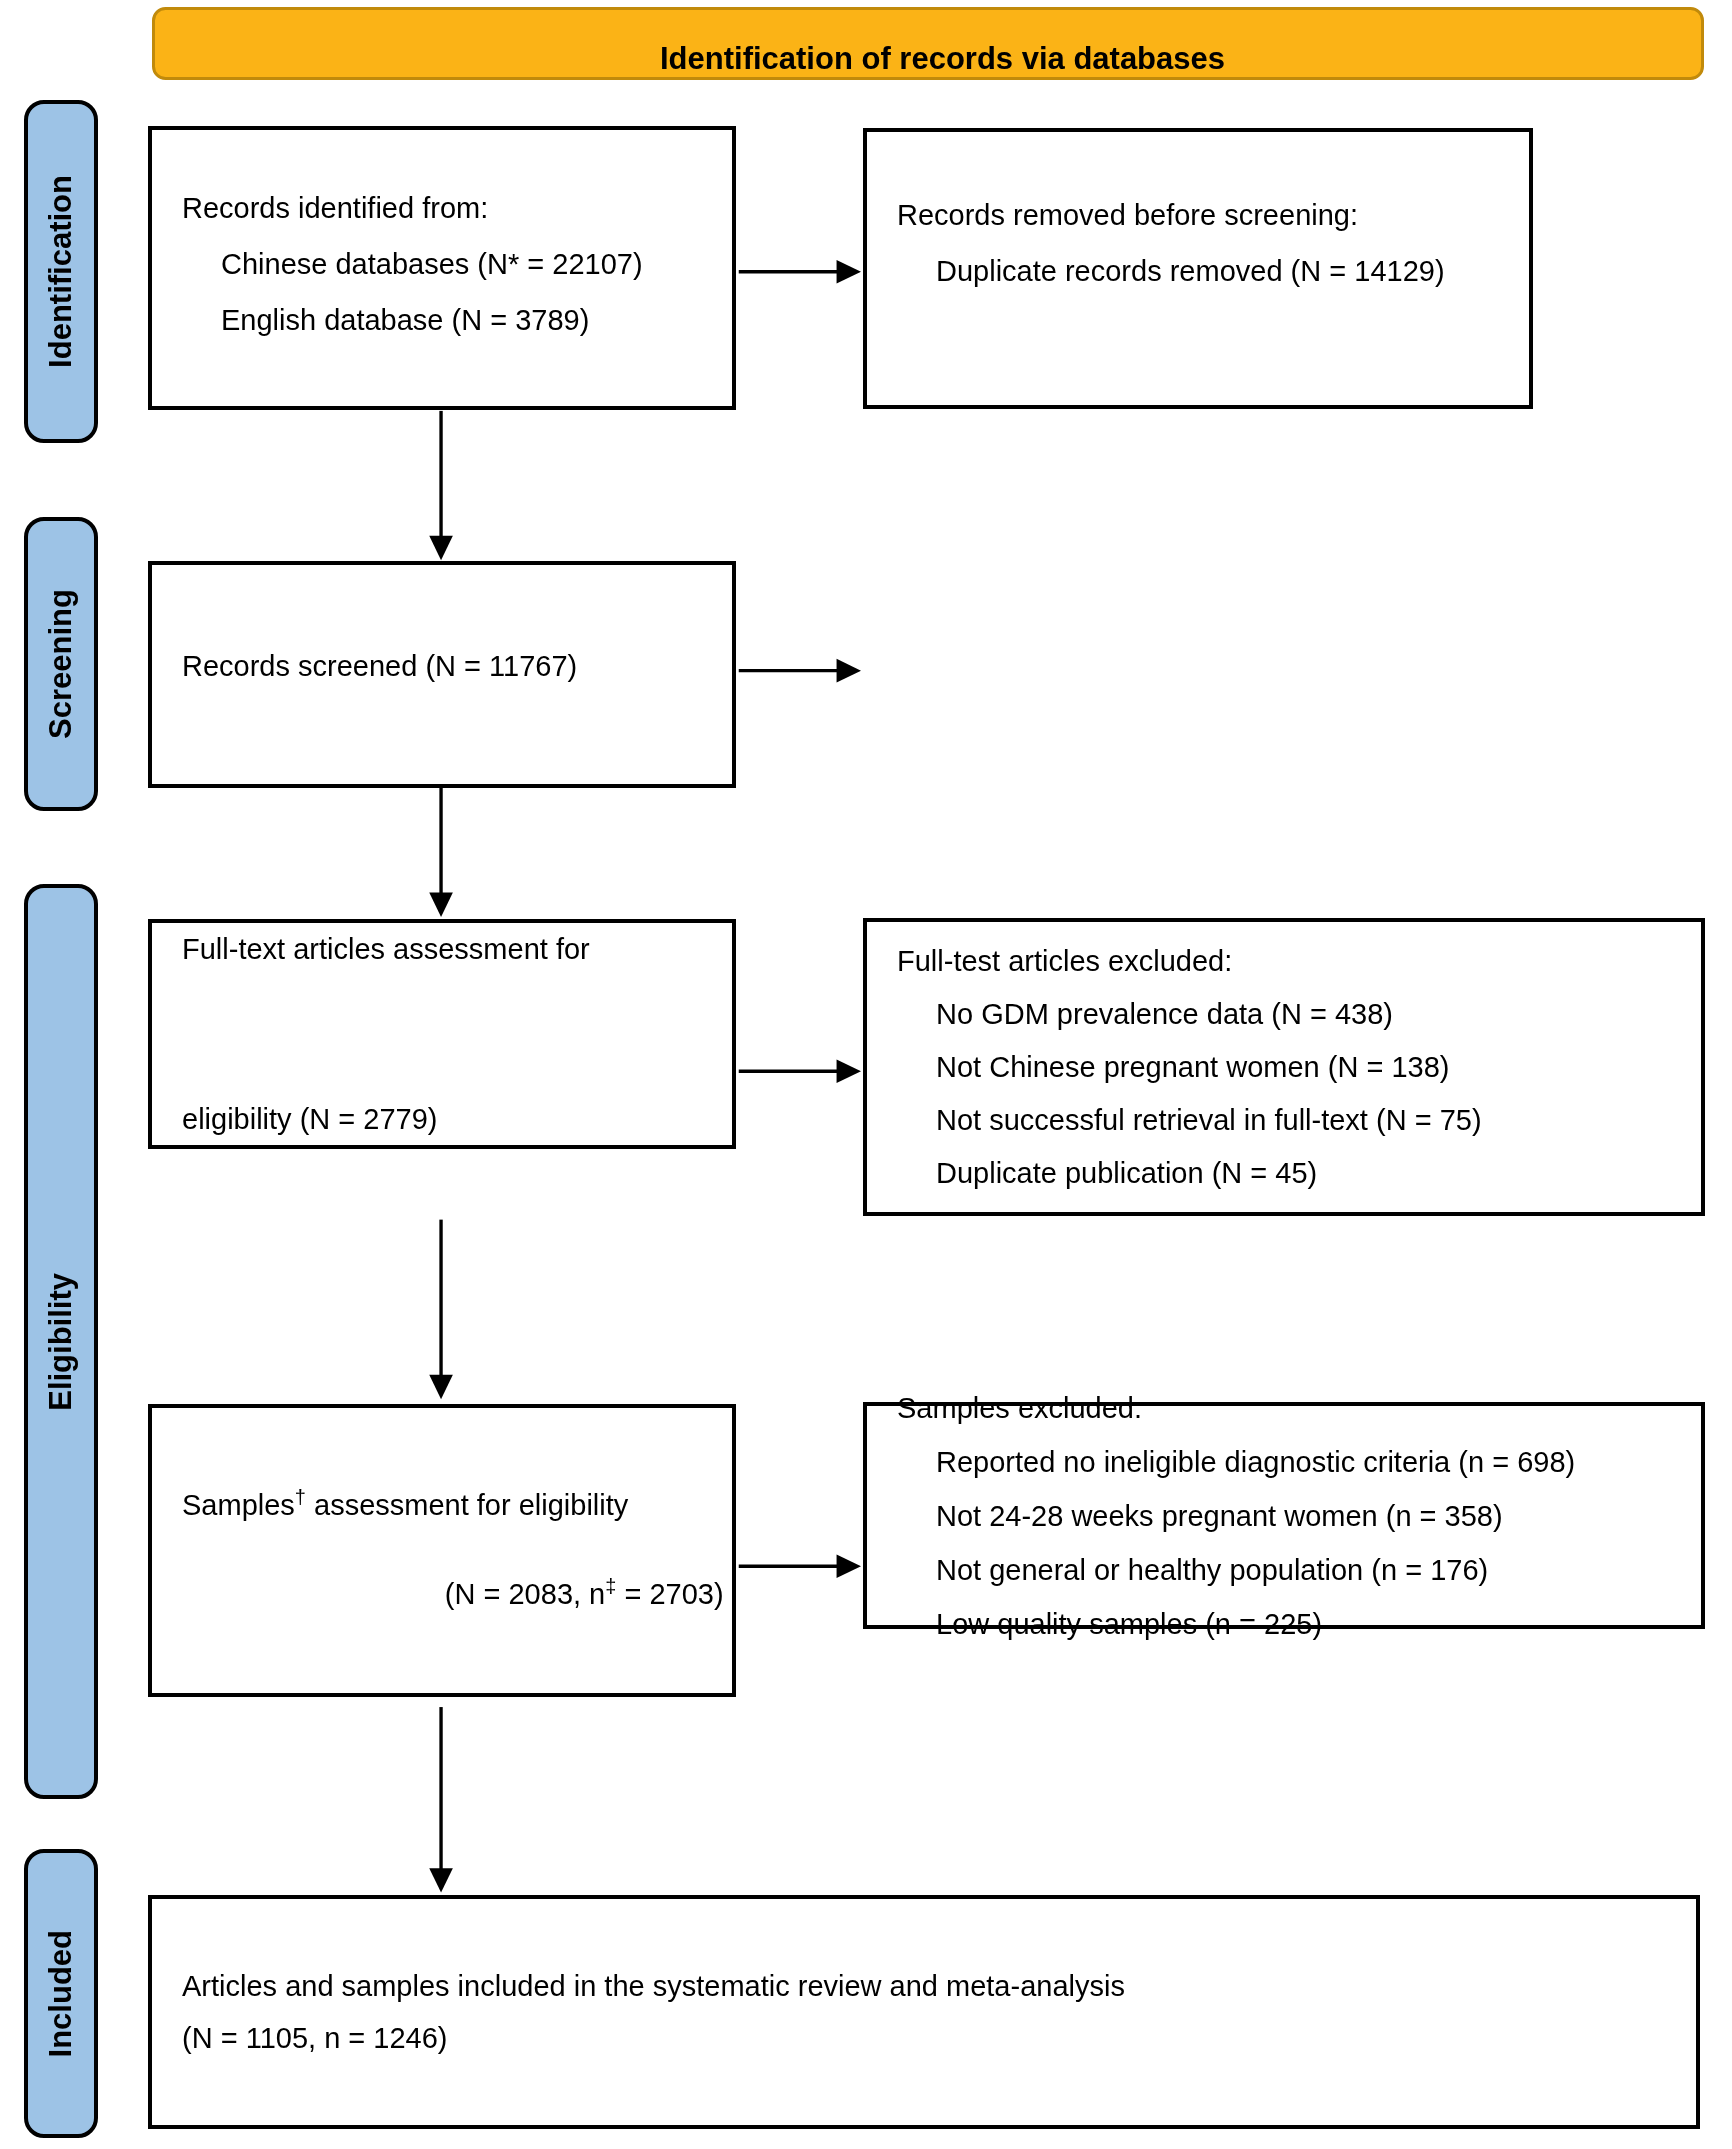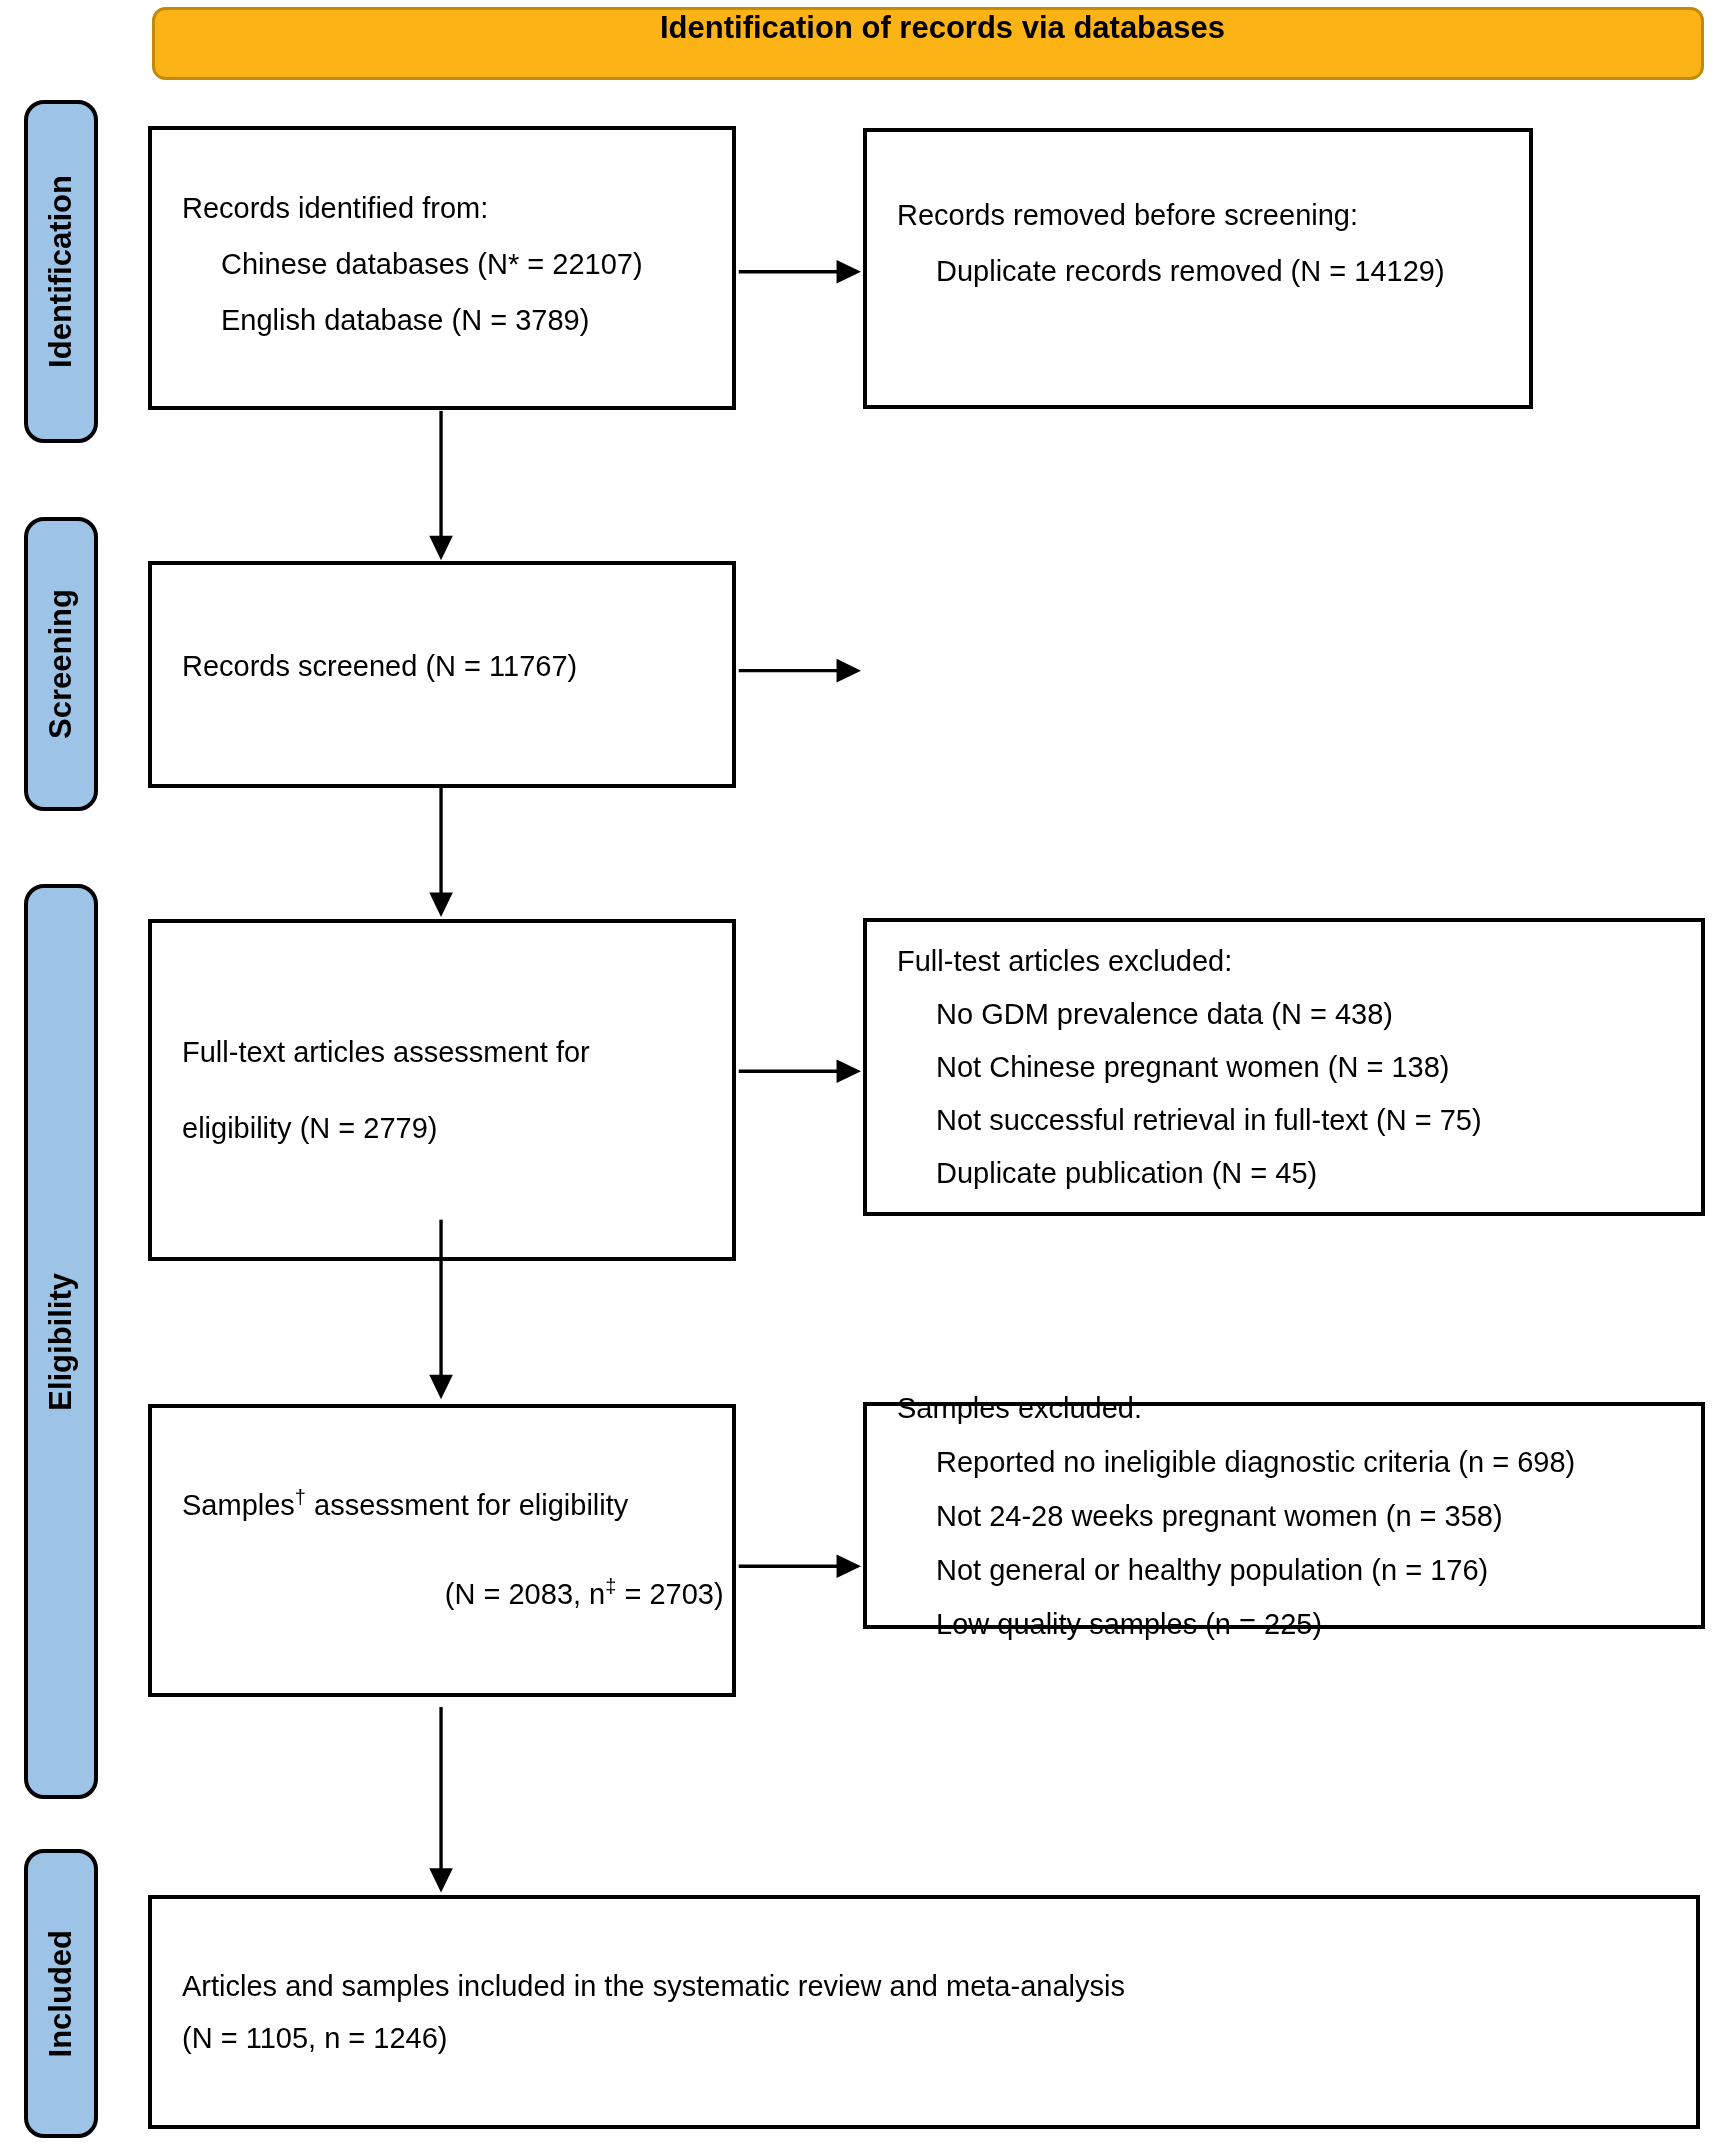--- a/index.html
+++ b/index.html
@@ -15,21 +15,21 @@
 
   
   .banner {
     position: absolute;
     left: 152px; top: 6.7px;
     width: 1552px; height: 73px;
     background: #FBB316;
     border: 3.4px solid #C18A0B;
     border-radius: 13.5px;
     box-sizing: border-box;
-    display: flex; align-items: flex-start; justify-content: center;
+    display: flex; align-items: flex-end; justify-content: center;
     font-weight: bold; font-size: 31px; padding-left: 29px;
   }
 
   
   .stage {
     position: absolute;
     left: 23.6px; width: 74px;
     background: #9DC3E6;
     border: 4.2px solid #000000;
     border-radius: 20px;
@@ -60,21 +60,21 @@
     padding-left: 30px;
     padding-right: 8.4px;
   }
   .fbox .indent { margin-left: 39px; }
   .sup { font-size: 20px; position: relative; top: -11px; }
 
   #box-records-identified { left: 148px;  top: 126px;  width: 588px;  height: 284px; padding-bottom: 8px; }
   #box-records-removed    { left: 863px; top: 128px;  width: 670px;  height: 281px; padding-bottom: 51px; }
   #box-records-screened   { left: 148px;  top: 561px;  width: 588px;  height: 227px; padding-bottom: 17px; }
   #box-records-excluded   { left: 863px; top: 559px;  width: 842px;  height: 218px; }
-  #box-fulltext-assessed  { left: 148px;  top: 919px; width: 588px;  height: 342px; line-height: 52px; }
+  #box-fulltext-assessed  { left: 148px;  top: 919px; width: 588px;  height: 230px; line-height: 52px; justify-content: space-between; }
   #box-fulltext-assessed .line + .line { margin-top: 23.6px; }
   #box-fulltext-excluded  { left: 863px; top: 918px; width: 842px;  height: 298px; line-height: 53px; }
   #box-samples-assessed   { left: 148px;  top: 1404px; width: 588px;  height: 293px; line-height: 52px; }
   #box-samples-assessed .line + .line { margin-top: 34px; text-align: right; }
   #box-samples-excluded   { left: 863px; top: 1402px; width: 842px;  height: 227px; line-height: 54px; }
   #box-included           { left: 148px;  top: 1895px; width: 1552px; height: 234px; line-height: 52px; }
 
   
   .arrows {
     position: absolute;

